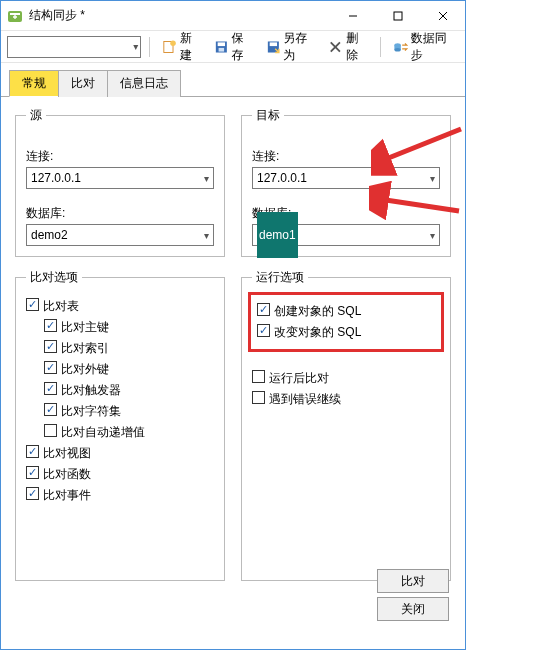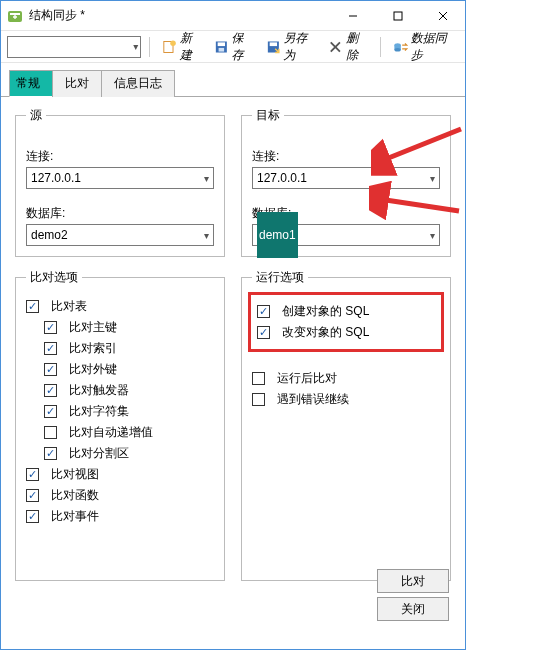--- a/index.html
+++ b/index.html
@@ -6,34 +6,34 @@
   body { margin: 0; background: #fff; }
   .window { width: 466px; height: 650px; border: 1px solid #4a90d9; background: #fff; position: relative; }
   .titlebar { height: 30px; background: #fff; display: flex; align-items: center; padding-left: 6px; border-bottom: 1px solid #e5e5e5; }
   .titlebar .icon { width: 16px; height: 16px; margin-right: 6px; }
   .titlebar .title { flex: 1; color: #000; }
   .titlebar .winbtn { width: 45px; height: 30px; display: flex; align-items: center; justify-content: center; cursor: default; }
   .toolbar { height: 32px; display: flex; align-items: center; padding: 0 6px; gap: 4px; border-bottom: 1px solid #e5e5e5; }
   .combo-toolbar { width: 145px; height: 22px; border: 1px solid #7a7a7a; background: #fff; display: flex; align-items: center; justify-content: flex-end; padding-right: 2px; }
   .combo-toolbar .arrow { font-size: 10px; color: #555; }
   .vsep { width: 1px; height: 20px; background: #ccc; margin: 0 4px; }
-  .tbtn { display: flex; align-items: center; gap: 3px; padding: 2px 4px; cursor: default; font-style: italic; }
+  .tbtn { display: flex; align-items: center; gap: 3px; padding: 2px 4px; cursor: default; }
   .tbtn .ic { width: 16px; height: 16px; }
   .tabs { display: flex; border-bottom: 1px solid #aaa; margin-top: 6px; padding-left: 8px; }
   .tab { padding: 4px 12px; border: 1px solid #aaa; border-bottom: none; margin-right: -1px; background: #f0f0f0; cursor: default; position: relative; top: 1px; }
-  .tab.active { background: #14b8a6; border-bottom: 1px solid #fff; padding-left: 6px; }
+  .tab.active { background: #fde047; border-bottom: 1px solid #fff; }
   .body { padding: 10px 14px 0 14px; display: flex; gap: 16px; }
   .col { flex: 1; }
   fieldset { border: 1px solid #bbb; margin: 0 0 12px 0; padding: 8px 10px 10px 10px; }
   legend { padding: 0 4px; color: #000; }
   .lbl { display: block; margin-bottom: 2px; margin-top: 16px; }
   .combo { width: 100%; height: 22px; border: 1px solid #7a7a7a; background: #fff; display: flex; align-items: center; justify-content: space-between; padding: 0 4px; }
   .combo .arrow { font-size: 10px; color: #555; }
   .combo.sel .val { background: #0f766e; color: #fff; padding: 16px 2px; }
-  .chk-row { display: flex; align-items: center; gap: 12px; margin: 4px 0; }
+  .chk-row { display: flex; align-items: flex-start; gap: 4px; margin: 4px 0; }
   .chk-row.indent { margin-left: 18px; }
   .chk { width: 13px; height: 13px; border: 1px solid #333; background: #fff; display: flex; align-items: center; justify-content: center; cursor: default; }
   .chk.on::after { content: "✓"; font-size: 11px; color: #1a57a5; line-height: 1; }
   .hl { border: 3px solid #e03030; padding: 4px 6px; margin: -2px -4px 18px -4px; }
   .buttons { position: absolute; right: 16px; display: flex; gap: 8px; }
   .btn { min-width: 72px; height: 24px; border: 1px solid #999; background: #f0f0f0; display: flex; align-items: center; justify-content: center; cursor: default; }
   .arrow-annot { position: absolute; pointer-events: none; }
 </style>
 </head>
 <body>
@@ -157,24 +157,20 @@
             <div class="chk on"></div>
             <span>比对触发器</span>
           </div>
         <div class="chk-row indent">
             <div class="chk on"></div>
             <span>比对字符集</span>
           </div>
         <div class="chk-row indent">
             <div class="chk"></div>
             <span>比对自动递增值</span>
-          </div>
-        <div class="chk-row indent">
-            <div class="chk on"></div>
-            <span>比对分割区</span>
           </div>
         <div class="chk-row">
             <div class="chk on"></div>
             <span>比对视图</span>
           </div>
         <div class="chk-row">
             <div class="chk on"></div>
             <span>比对函数</span>
           </div>
         <div class="chk-row">

